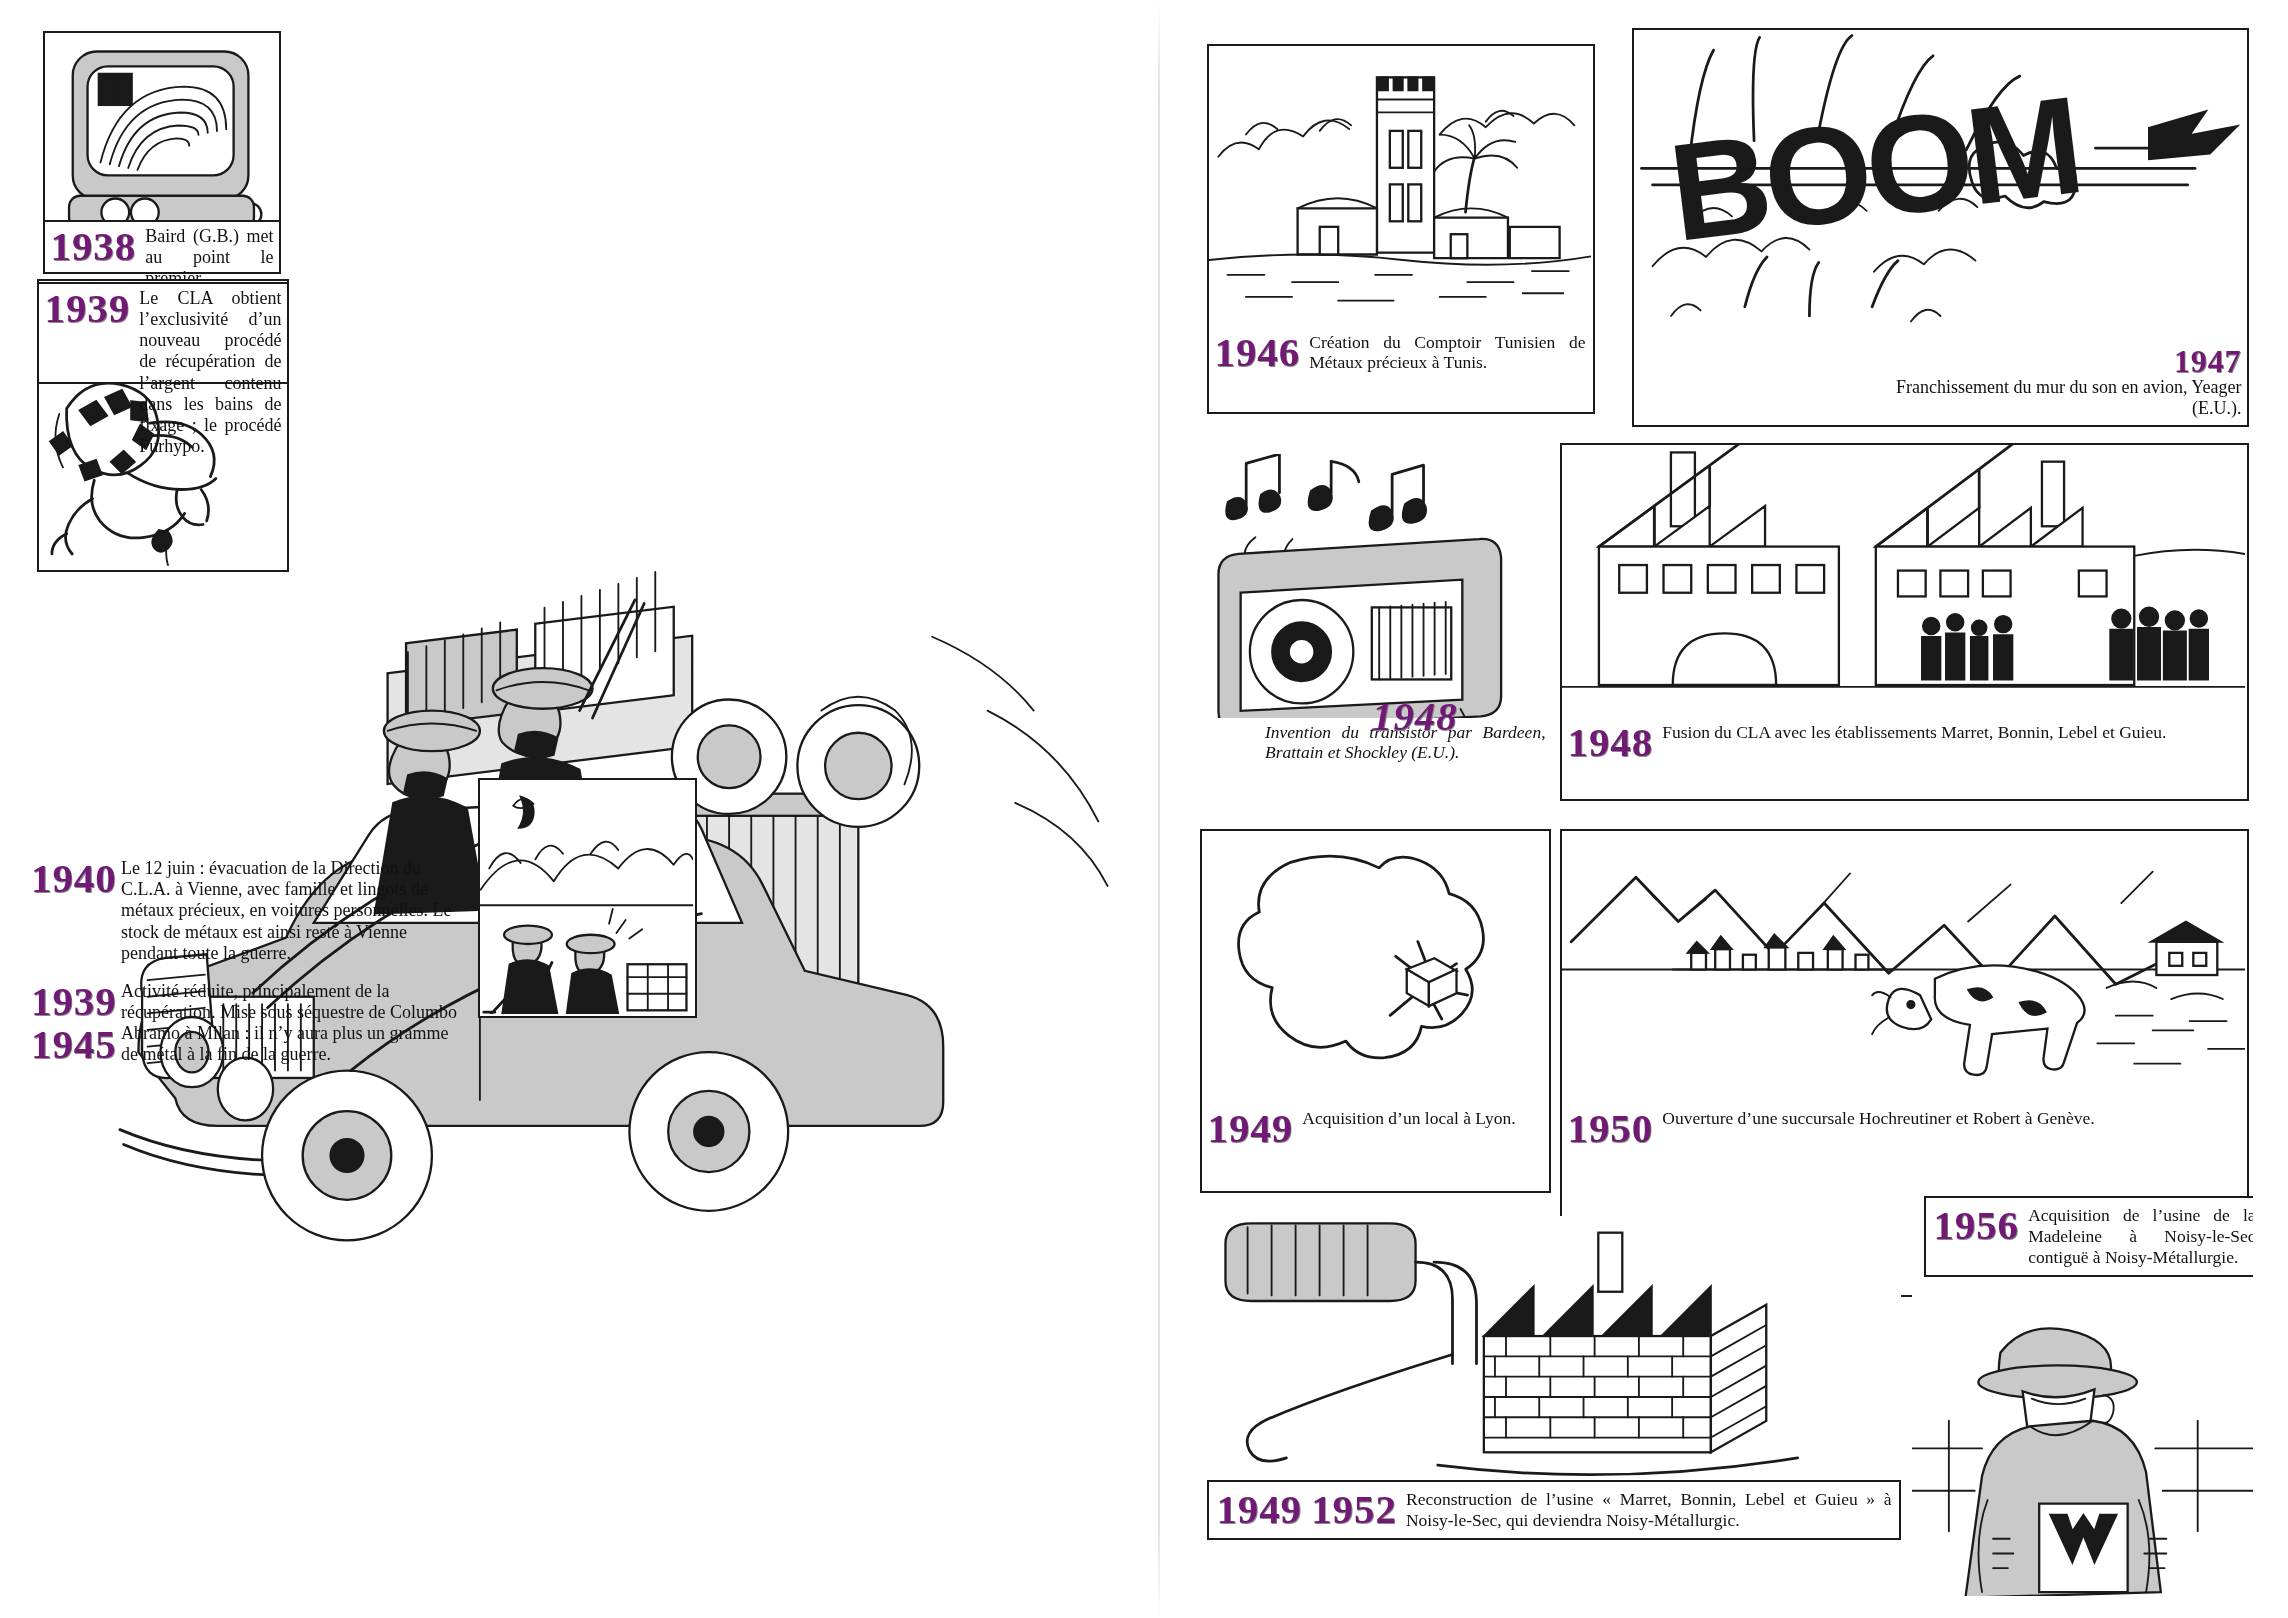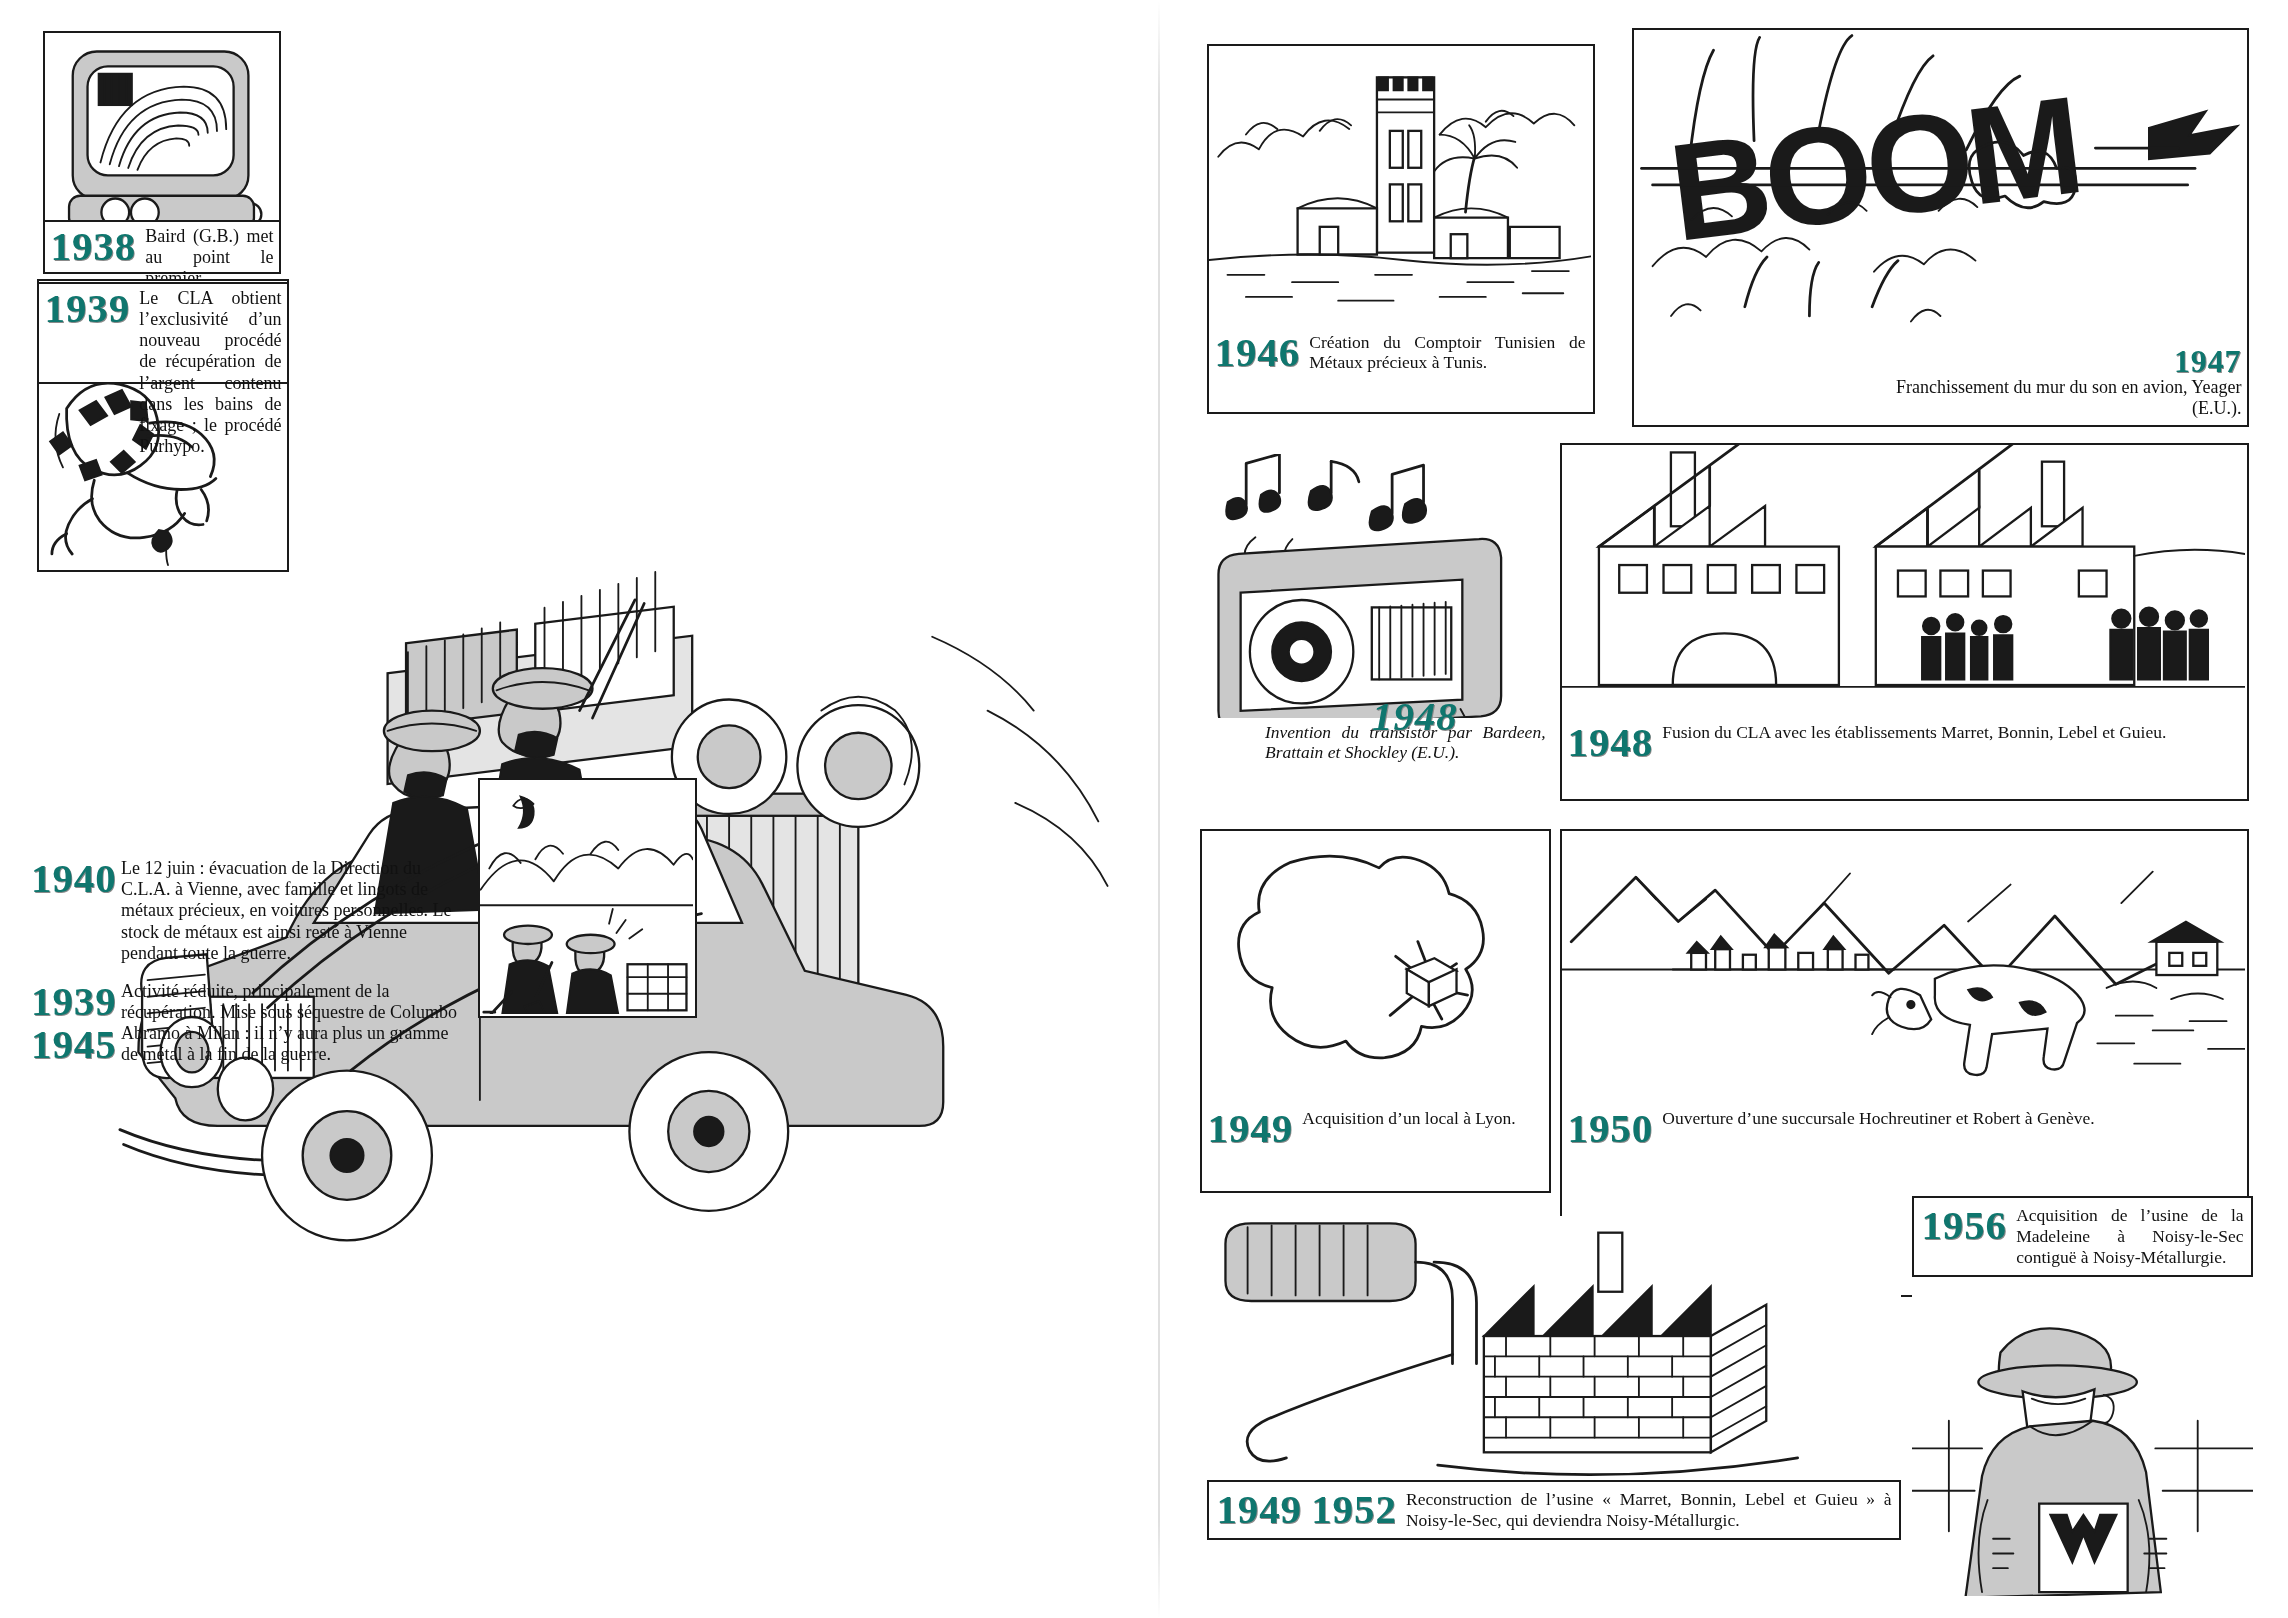--- a/index.html
+++ b/index.html
@@ -27,21 +27,21 @@
     border: 2.8px solid #1a1a1a;
     background: #fff;
     overflow: hidden;
   }
   .year {
     font-family: "Liberation Serif", serif;
     font-weight: bold;
     font-size: 41px;
     letter-spacing: 0.9px;
     line-height: 1;
-    color: #0f766e;
+    color: #701a75;
     white-space: nowrap;
     padding-right: 9.2px;
     text-shadow: 0.9px 0.9px 0 #8a8a8a;
   }
   .txt {
     font-family: "Liberation Serif", serif;
     font-size: 18px;
     line-height: 1.18;
     text-align: justify;
     color: #111;
@@ -550,21 +550,21 @@
       <path class="ink" d="M250 270 q190 24 390 -8"></path>
     </svg>
     <div class="rcap" style="left:0; top:264px; width:694px; border:2.8px solid #1a1a1a; padding:7.4px;">
       <span class="year">1949</span>
       <span class="year">1952</span>
       <span class="txt">Reconstruction de l’usine « Marret, Bonnin, Lebel et Guieu » à Noisy-le-Sec, qui deviendra Noisy-Métallurgic.</span>
     </div>
   </div>
 
   <div class="panel" id="panel-1956" style="border:none;">
-    <div class="rcap" style="left:0; top:0; width:341px; border:2.8px solid #1a1a1a; padding:7.4px; align-items:flex-start;">
+    <div class="rcap" style="left:12px; top:0; width:341px; border:2.8px solid #1a1a1a; padding:7.4px; align-items:flex-start;">
       <span class="year">1956</span>
       <span class="txt">Acquisition de l’usine de la Madeleine à Noisy-le-Sec contiguë à Noisy-Métallurgie.</span>
     </div>
     <svg width="341" height="286" viewBox="0 0 370 310" style="position:absolute; left:0; top:114px;">
 
       <path class="gray" d="M96 46 q26 -34 74 -24 q46 10 46 40 q0 14 -16 16 l-96 6 q-14 0 -8 -38z"></path>
       <ellipse cx="158" cy="78" rx="86" ry="18" class="gray"></ellipse>
 
       <path class="white" d="M120 88 q38 14 78 -2 l-6 48 q-34 14 -66 0z"></path>
       <path class="ink2" d="M130 96 q28 12 58 0"></path>

